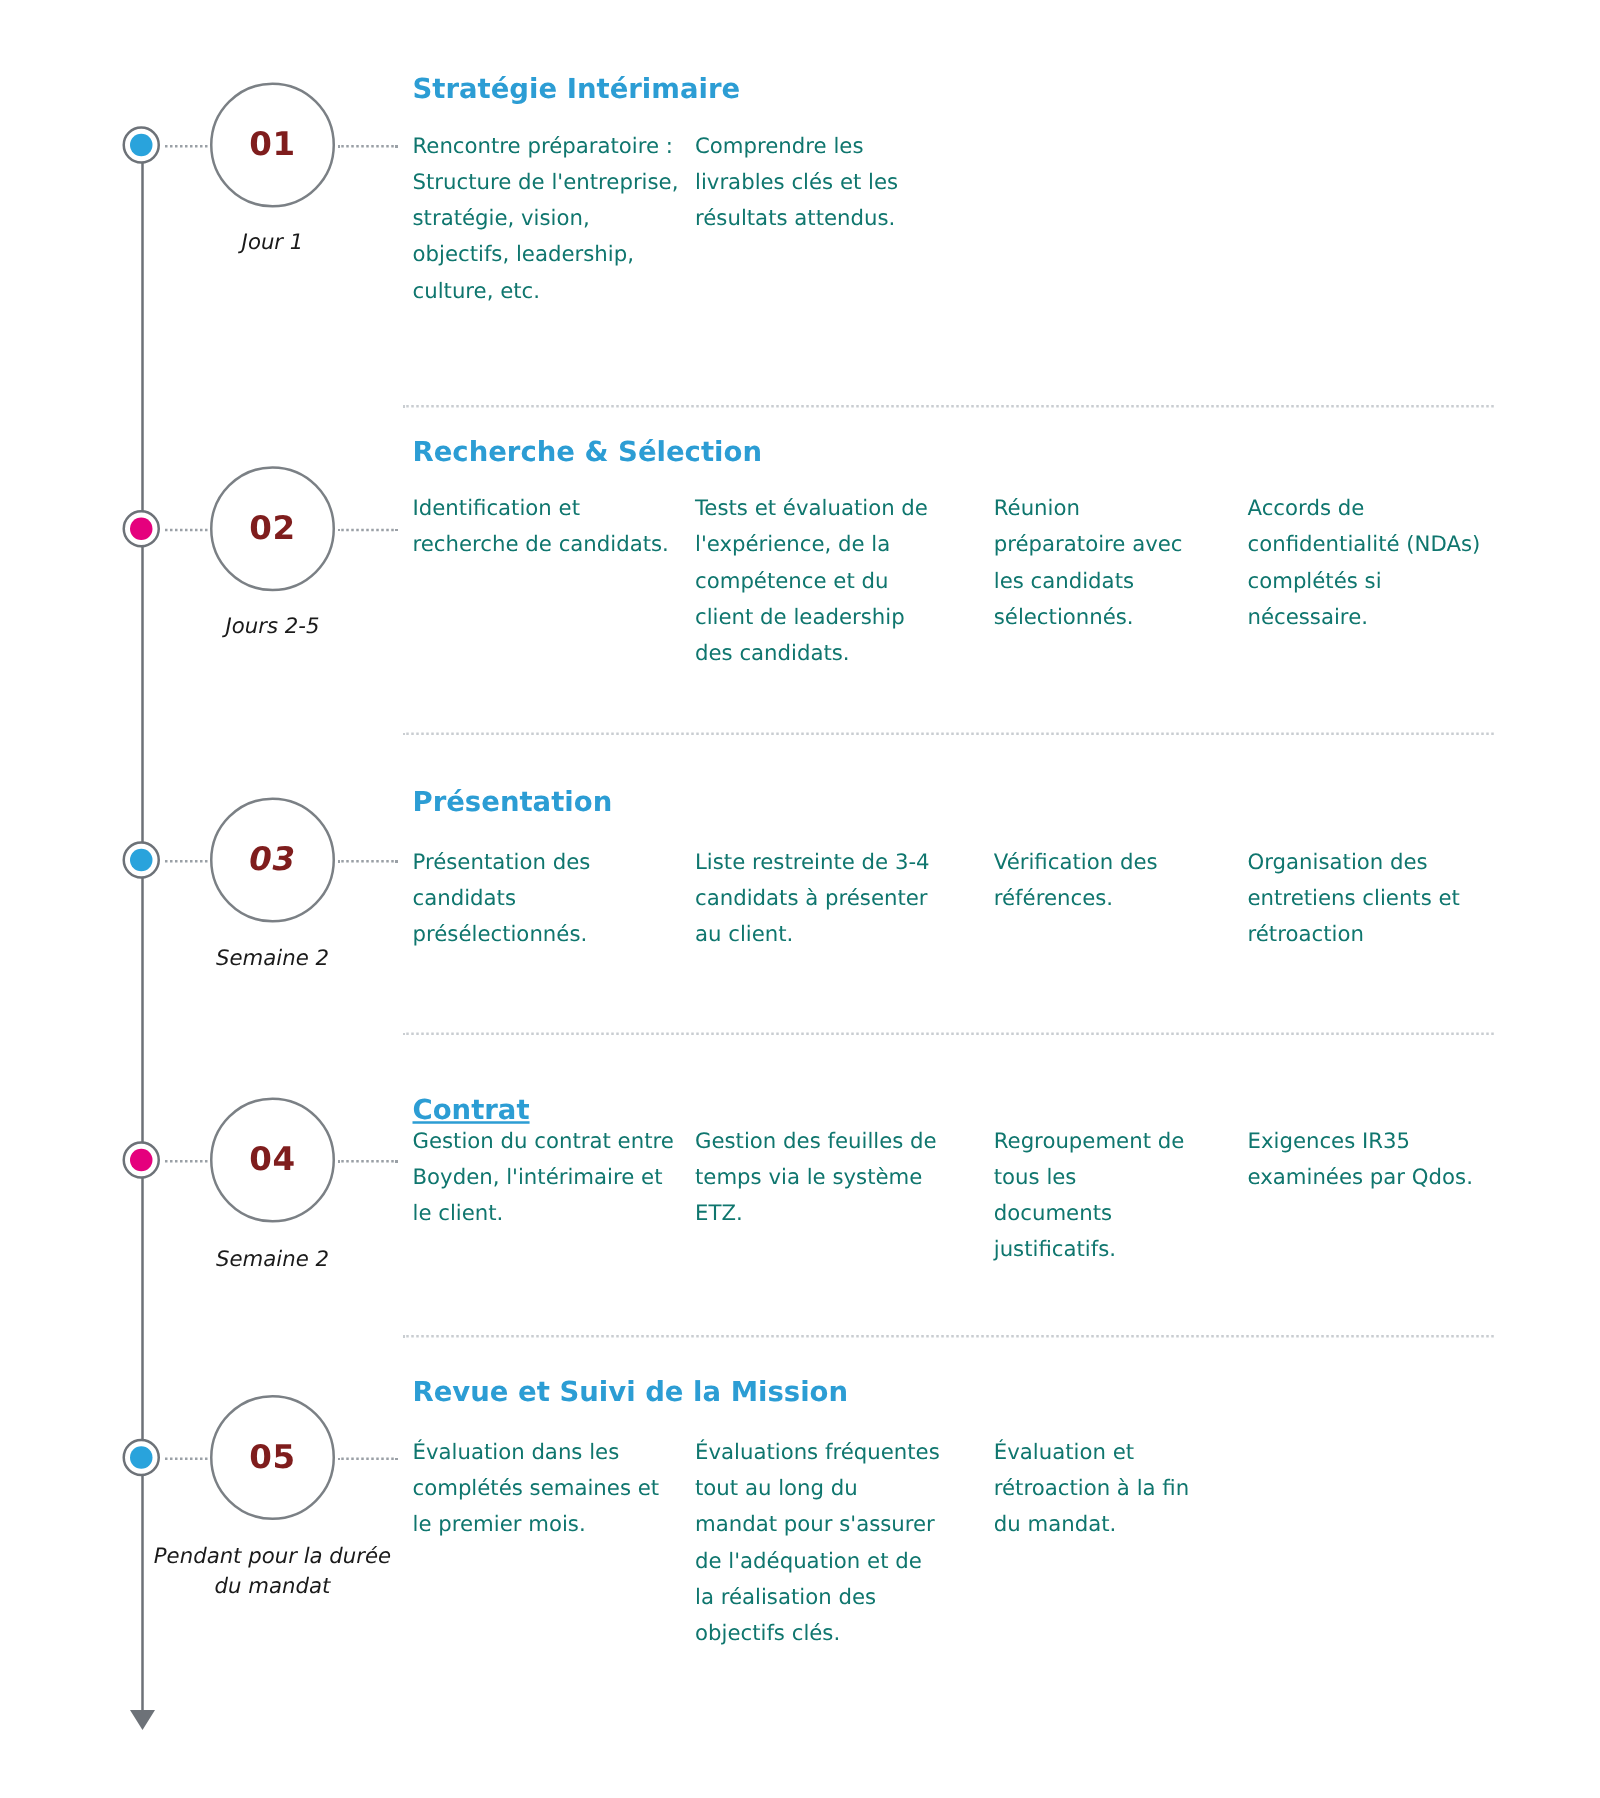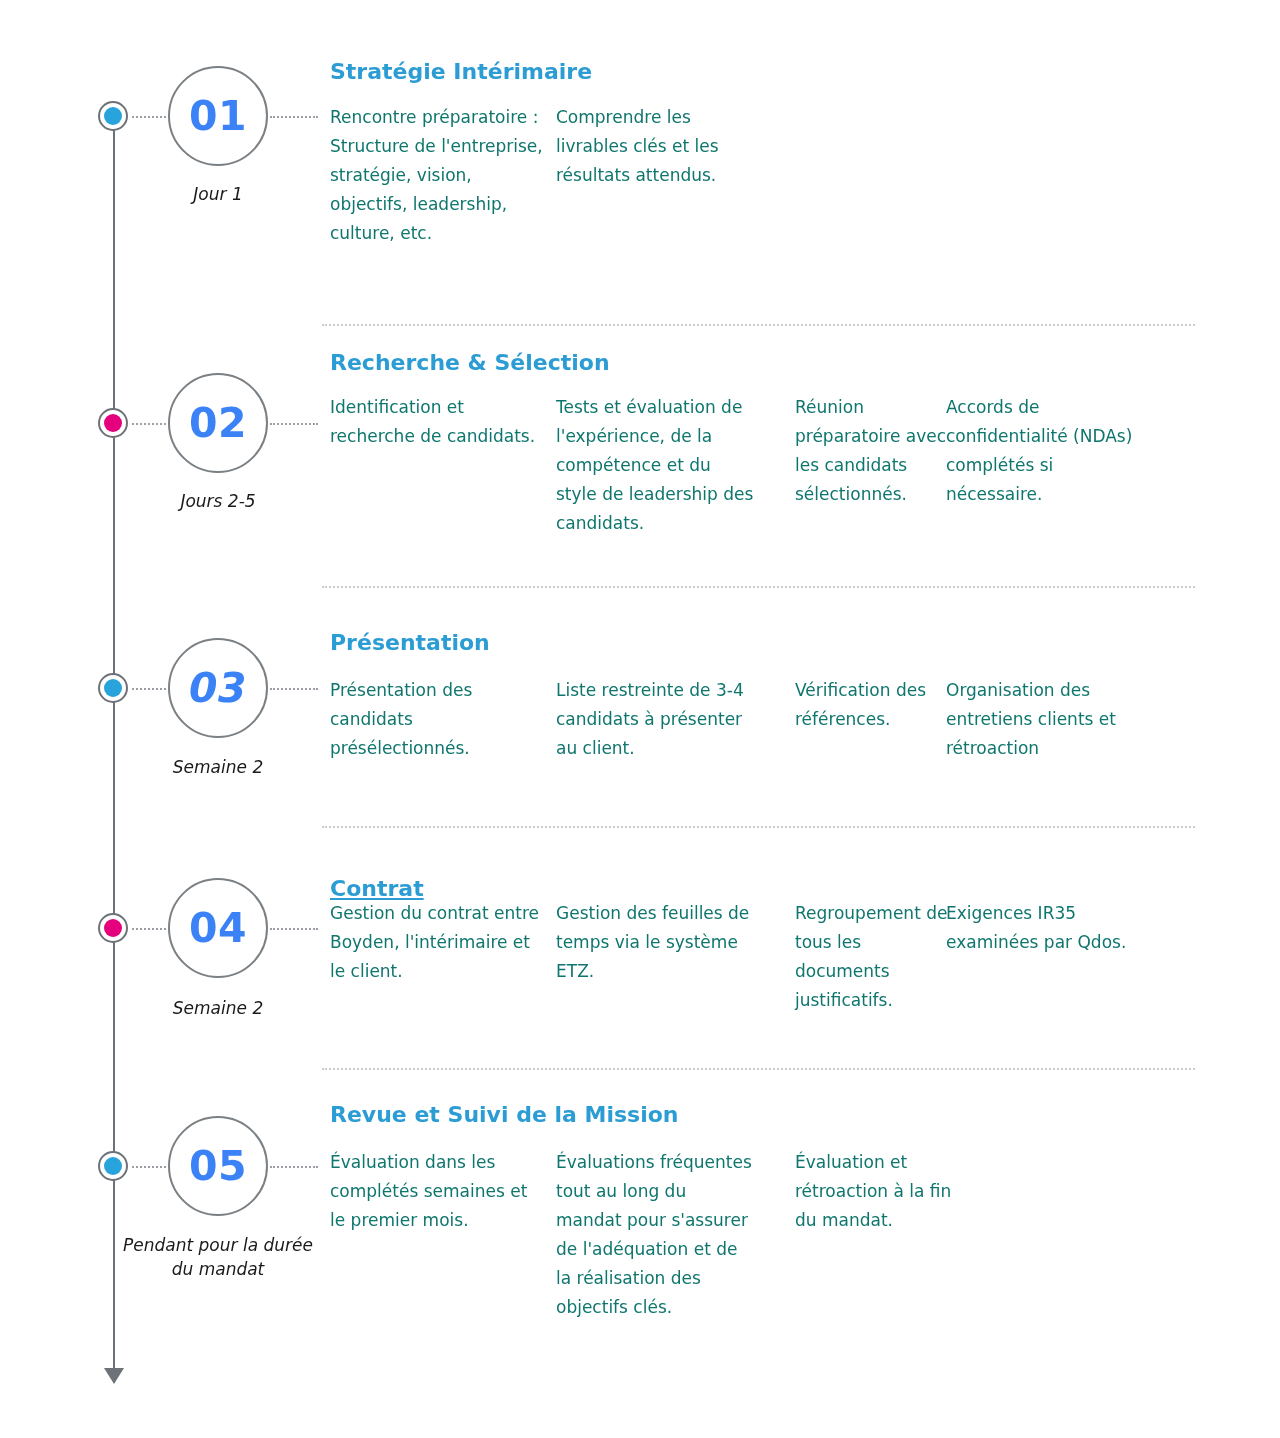--- a/index.html
+++ b/index.html
@@ -90,23 +90,23 @@
     height: 100px;
     border: 2px solid #7b8085;
     border-radius: 50%;
     background: #ffffff;
     box-sizing: border-box;
     display: flex;
     align-items: center;
     justify-content: center;
   }
   .step-number {
-    font-size: 41px;
+    font-size: 26px;
     font-weight: bold;
-    color: #3b82f6;
+    color: #7f1d1d;
     letter-spacing: 0.5px;
     line-height: 1;
   }
 
   
   .step-duration {
     position: absolute;
     left: 118px;
     width: 200px;
     text-align: center;
@@ -135,21 +135,21 @@
   .col {
     position: absolute;
     top: 0;
     font-size: 17px;
     line-height: 29px;
     color: #0f766e;
   }
   .col-0 { left: 0px;   width: 215px; }
   .col-1 { left: 226px; width: 200px; }
   .col-2 { left: 465px; width: 160px; }
-  .col-3 { left: 616px; width: 190px; }
+  .col-3 { left: 668px; width: 190px; }
 
   
   .divider {
     position: absolute;
     left: 322px;
     width: 873px;
     height: 0;
     border-top: 2px dotted #c9cdd1;
   }
 </style>
@@ -182,21 +182,21 @@
       </div>
       <div class="connector-left" style="top: 423px;"></div>
       <div class="connector-right" style="top: 423px;"></div>
       <div class="step-circle" style="top: 373px;">
         <span class="step-number">02</span>
       </div>
       <div class="step-duration" style="top: 489px;">Jours 2-5</div>
       <div class="step-heading" style="top: 349px;">Recherche &amp; Sélection</div>
       <div class="step-columns" style="top: 393px;">
         <div class="col col-0">Identification et recherche de candidats.</div>
-        <div class="col col-1">Tests et évaluation de l'expérience, de la compétence et du style de leadership des candidats.</div>
+        <div class="col col-1">Tests et évaluation de l'expérience, de la compétence et du client de leadership des candidats.</div>
         <div class="col col-2">Réunion préparatoire avec les candidats sélectionnés.</div>
         <div class="col col-3">Accords de confidentialité (NDAs) complétés si nécessaire.</div>
       </div>
     </div>
     <div class="step-row">
       <div class="rail-marker" style="top: 673px;">
         <div class="rail-dot" style="background: rgb(41, 163, 220);"></div>
       </div>
       <div class="connector-left" style="top: 688px;"></div>
       <div class="connector-right" style="top: 688px;"></div>

